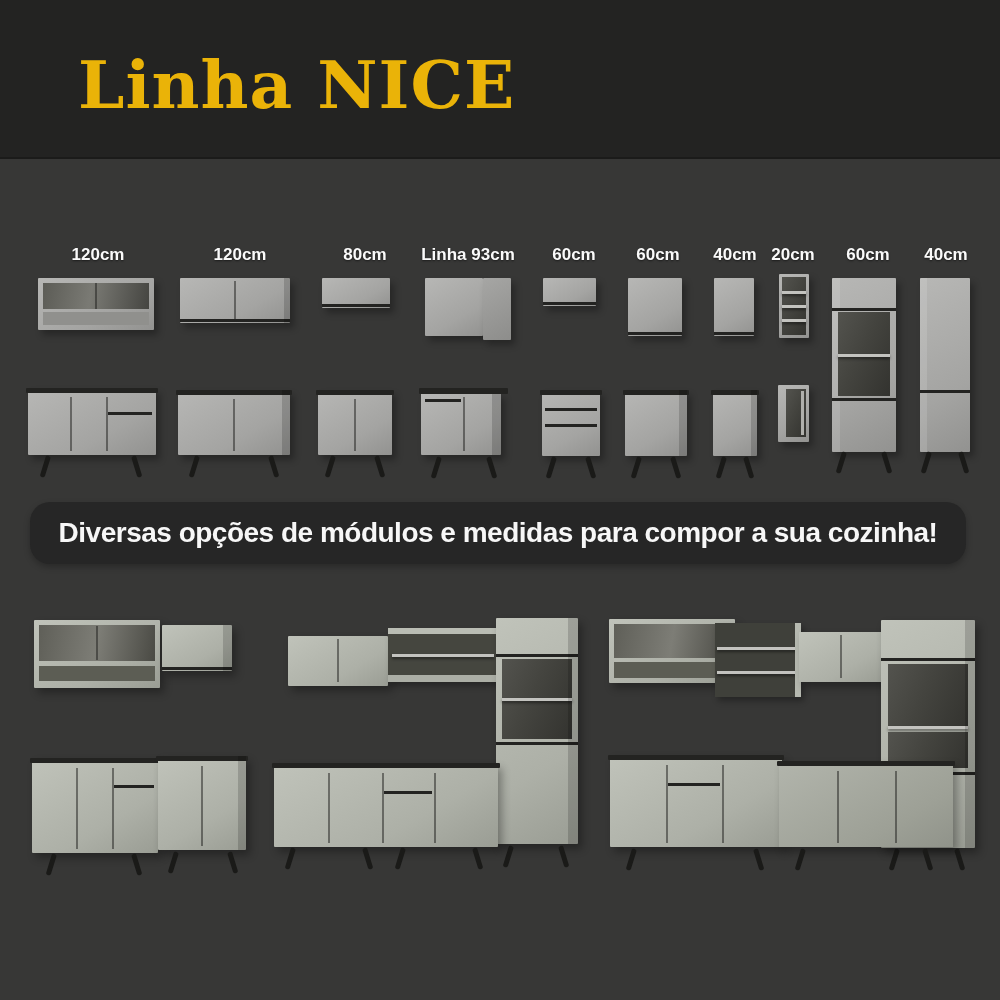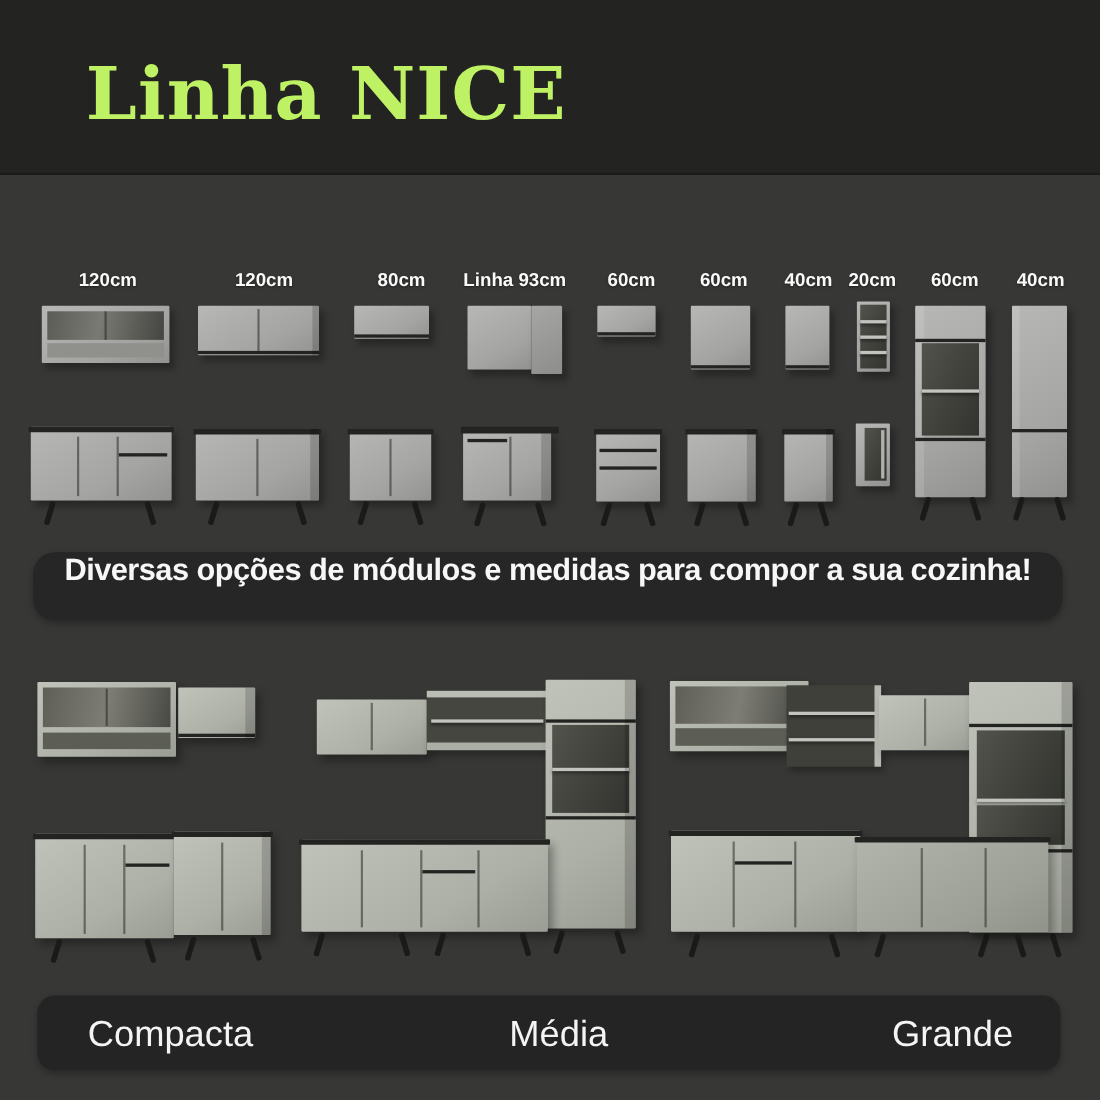--- a/index.html
+++ b/index.html
@@ -2,21 +2,21 @@
 <html><head>
 <meta charset="utf-8">
 <style>
   html,body{margin:0;padding:0;background:#2b2b2b}
   .page{position:relative;width:1000px;height:1000px;background:#373736;overflow:hidden;
         font-family:"Liberation Sans",sans-serif;color:#fff}
 
   
   .header{position:absolute;left:0;top:0;width:1000px;height:157px;background:#232322;border-bottom:2px solid #1b1b1a}
   .kicker{position:absolute;left:85px;top:20px;font-size:32px;font-weight:bold;color:#fdfdfd;letter-spacing:.5px}
-  .title{position:absolute;left:78px;top:46px;font-size:66px;font-weight:bold;color:#bef264;
+  .title{position:absolute;left:78px;top:46px;font-size:66px;font-weight:bold;color:#eab308;
          font-family:"DejaVu Serif",serif;letter-spacing:1px}
 
   
   .mlabel{position:absolute;top:245px;transform:translateX(-50%);font-size:17px;font-weight:bold;
           color:#fafafa;white-space:nowrap;text-shadow:0 1px 2px rgba(0,0,0,.5)}
 
   
   .cab{position:absolute;background:linear-gradient(150deg,#b7b7b5 0%,#a4a4a2 65%,#929290 100%);
        box-shadow:4px 5px 7px rgba(0,0,0,.30);border-radius:1px}
   .cabK{position:absolute;background:linear-gradient(150deg,#c0c3ba 0%,#adb0a7 65%,#9a9d94 100%);
@@ -28,21 +28,21 @@
   .shelfl{position:absolute;height:3px;background:#c3c3bf;box-shadow:0 2px 3px rgba(0,0,0,.45)}
   .sideR{position:absolute;top:0;bottom:0;right:0;background:rgba(0,0,0,.16)}
   .sideL{position:absolute;top:0;bottom:0;left:0;background:rgba(255,255,255,.13)}
   .legs{position:absolute;height:24px}
   .legs::before,.legs::after{content:"";position:absolute;top:0;width:5px;height:22px;background:#1a1a18;border-radius:2px}
   .legs::before{left:8%;transform:rotate(17deg);transform-origin:top center}
   .legs::after{right:8%;transform:rotate(-17deg);transform-origin:top center}
 
   
   .banner{position:absolute;left:30px;top:502px;width:936px;height:62px;background:#262626;border-radius:20px;
-          display:flex;justify-content:center;box-shadow:0 3px 6px rgba(0,0,0,.25)}
+          display:flex;align-items:center;justify-content:center;box-shadow:0 3px 6px rgba(0,0,0,.25)}
   .banner span{font-size:28px;font-weight:bold;letter-spacing:-.5px;color:#f7f7f7;white-space:nowrap}
   .footer{position:absolute;left:34px;top:905px;width:930px;height:68px;background:#242424;border-radius:16px;
           box-shadow:0 3px 6px rgba(0,0,0,.25)}
   .flabel{position:absolute;top:16px;transform:translateX(-50%);font-size:33px;color:#f4f4f4;white-space:nowrap}
 </style>
 </head>
 <body>
 
 <div class="page">
 
@@ -258,19 +258,14 @@
     </div>
     <div style="position:absolute;left:176px;top:168px;width:174px;height:86px;background:linear-gradient(150deg,#b2b5ac 0%,#9da096 70%,#90938a 100%);box-shadow:4px 5px 8px rgba(0,0,0,.32)">
       <div class="tampo"></div>
       <div class="vline" style="left:58px;top:10px"></div>
       <div class="vline" style="left:116px;top:10px"></div>
     </div>
     <div class="legs" style="left:17px;top:256px;width:150px"></div>
     <div class="legs" style="left:186px;top:256px;width:150px"></div>
   </div>
 
-  <div class="footer">
-    <span class="flabel" style="left:121px">Compacta</span>
-    <span class="flabel" style="left:474px">Média</span>
-    <span class="flabel" style="left:832px">Grande</span>
-  </div>
 
 </div>
 
 </body></html>

